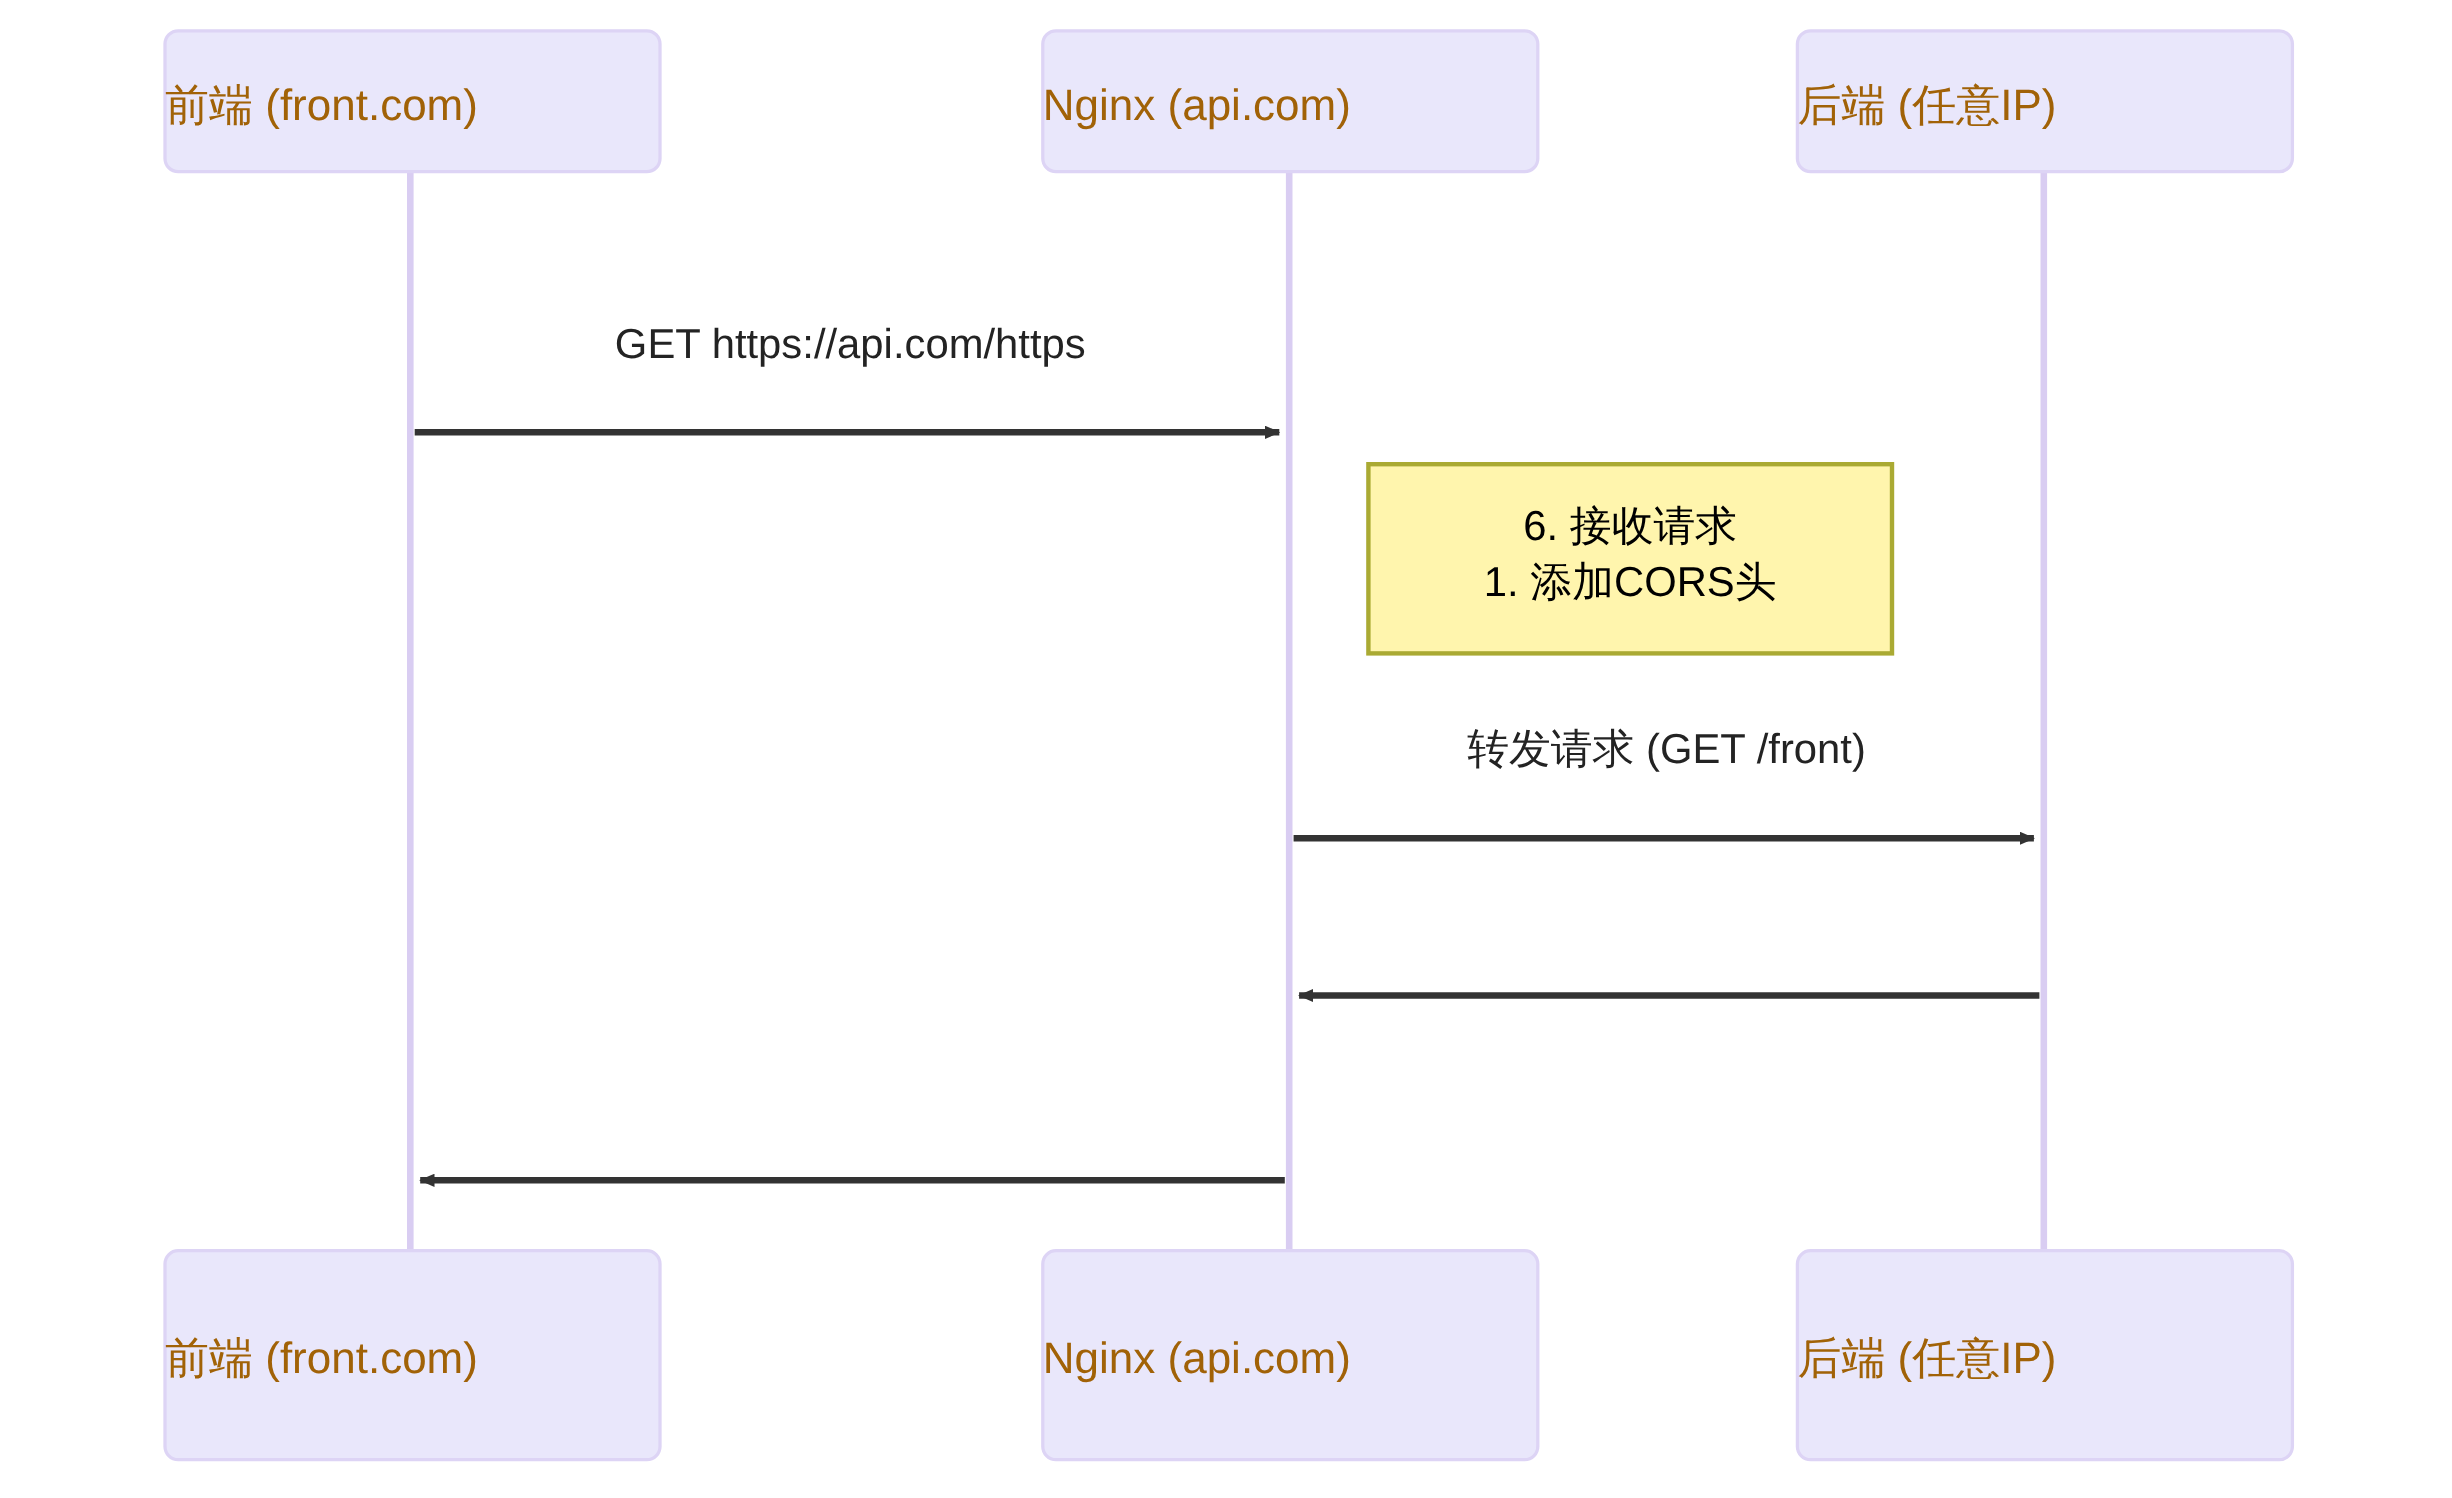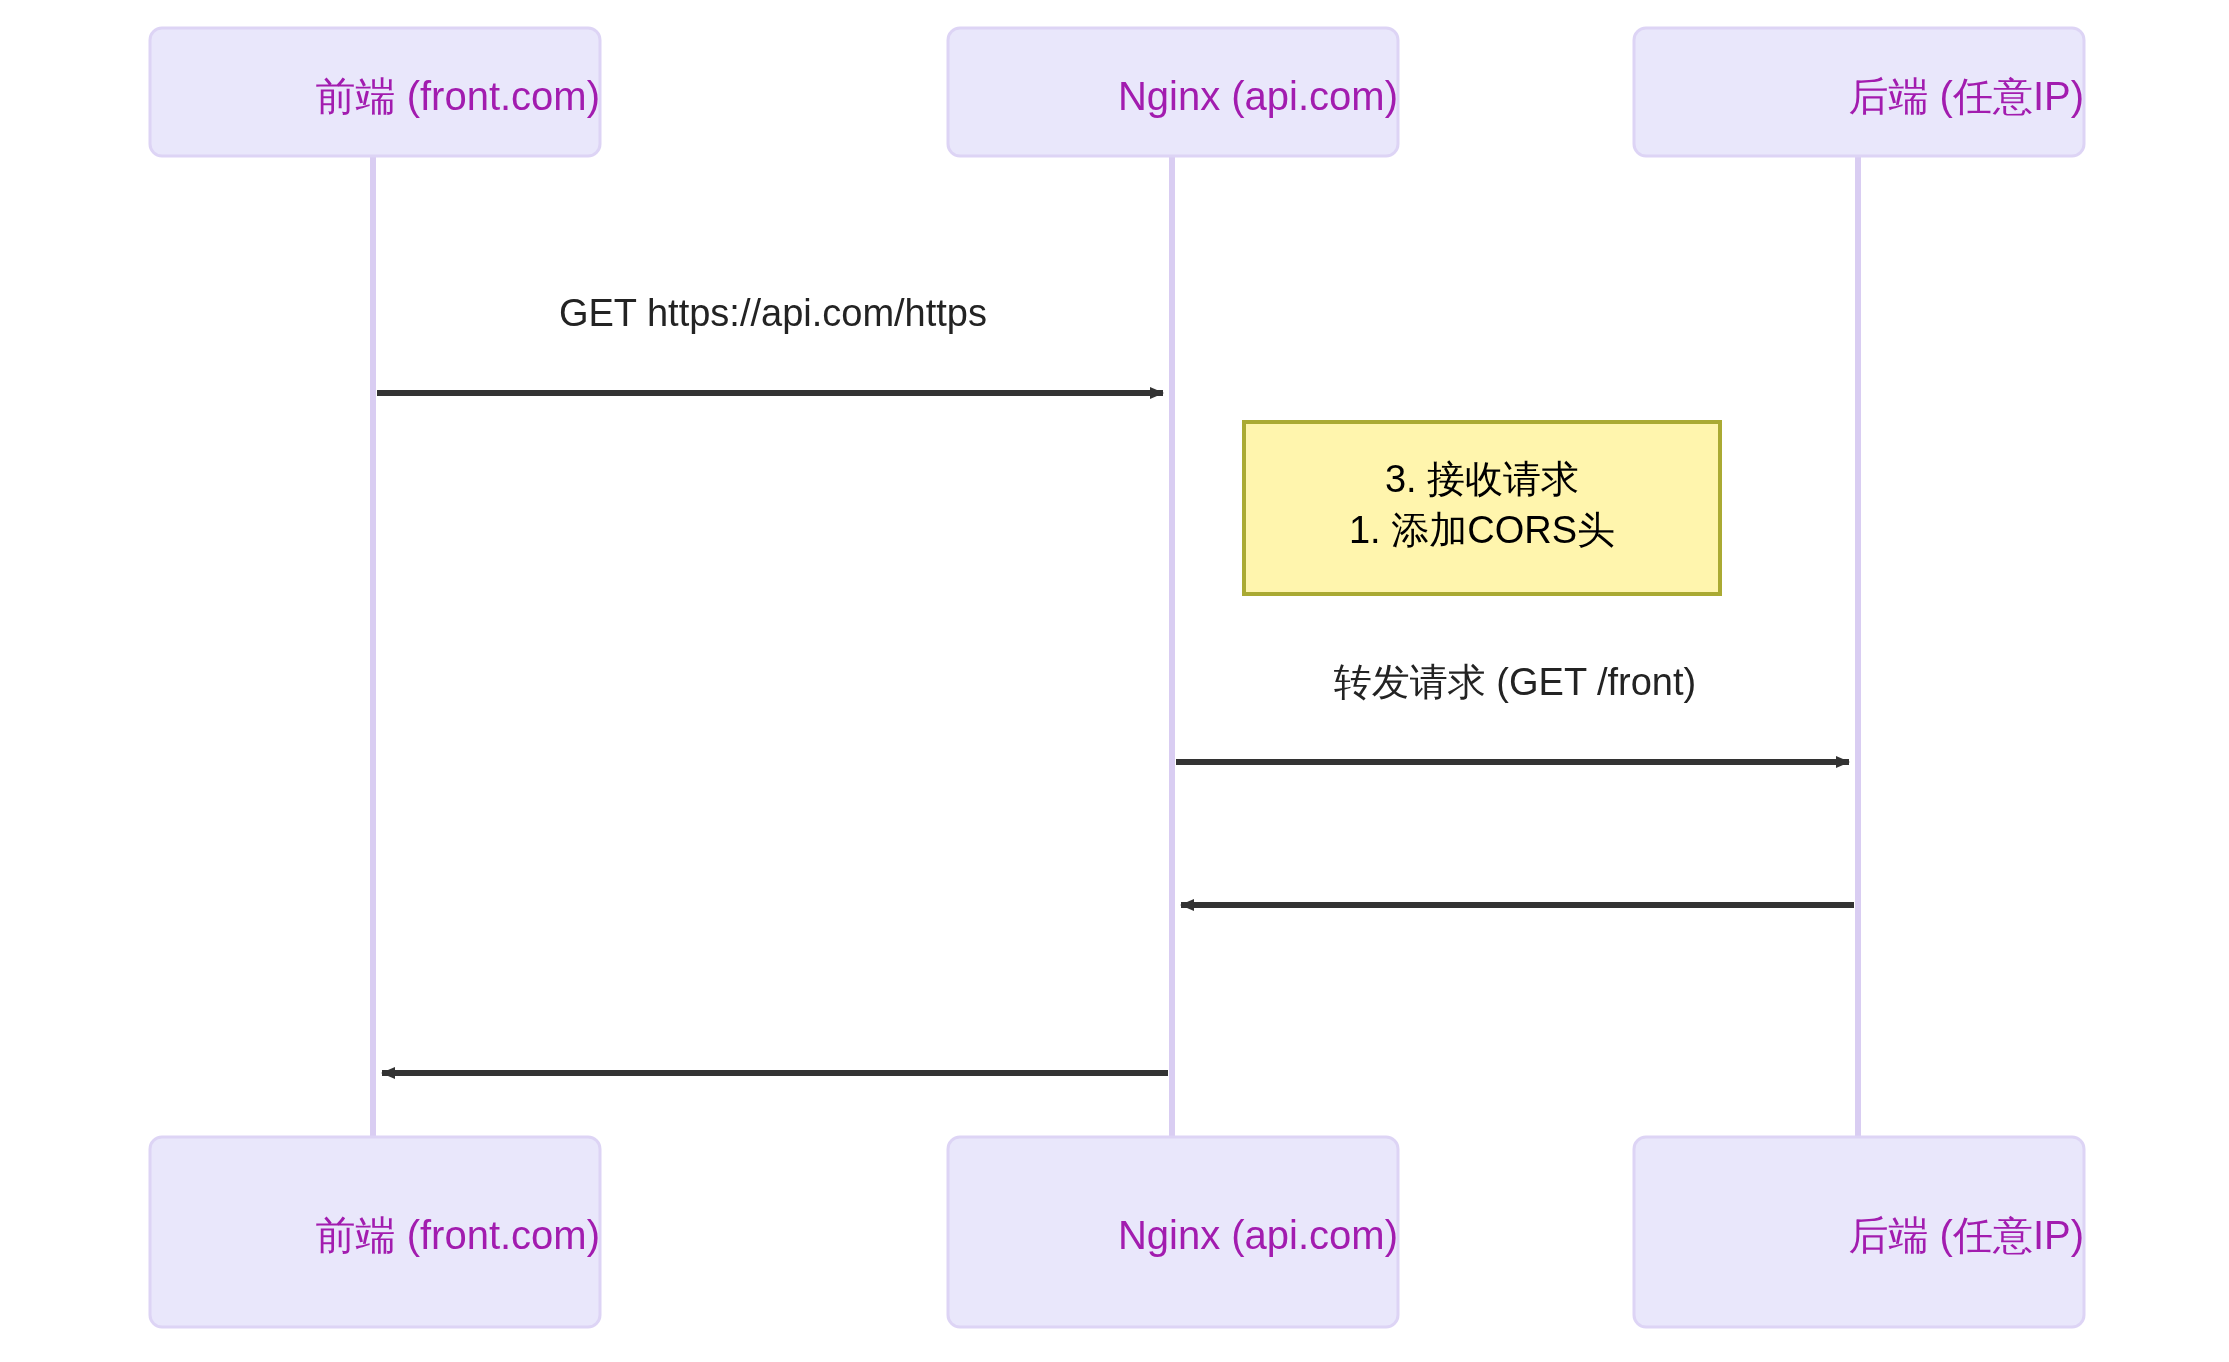--- a/index.html
+++ b/index.html
@@ -23,22 +23,22 @@
     position: absolute;
     left: 0;
     top: 0;
     width: 2229px;
     height: 1362px;
     display: block;
   }
   
   .participant-label {
     position: absolute;
-    text-align: right;
-    color: #a21caf;
+    text-align: left;
+    color: #a16207;
     font-size: 40px;
     font-weight: 400;
     line-height: 1.2;
     white-space: nowrap;
     font-family: "Liberation Sans", "DejaVu Sans", sans-serif;
   }
   .message-label {
     position: absolute;
     text-align: center;
     color: #232323;
@@ -117,17 +117,17 @@
 
   <div class="participant-label" style="left:1634px; top:1211px; width:450px;">后端 (任意IP)</div>
 
   <div class="message-label" style="left:373px; top:291px; width:800px;">GET https://api.com/https</div>
 
   <div class="message-label" style="left:1172px; top:660px; width:686px;">转发请求 (GET /front)</div>
 
 
 
   <div class="note-text" style="left:1244px; top:454px; width:476px;">
-    <span class="note-line">3. 接收请求</span>
+    <span class="note-line">6. 接收请求</span>
     <span class="note-line">1. 添加CORS头</span>
   </div>
 
 </div>
 
 </body></html>

